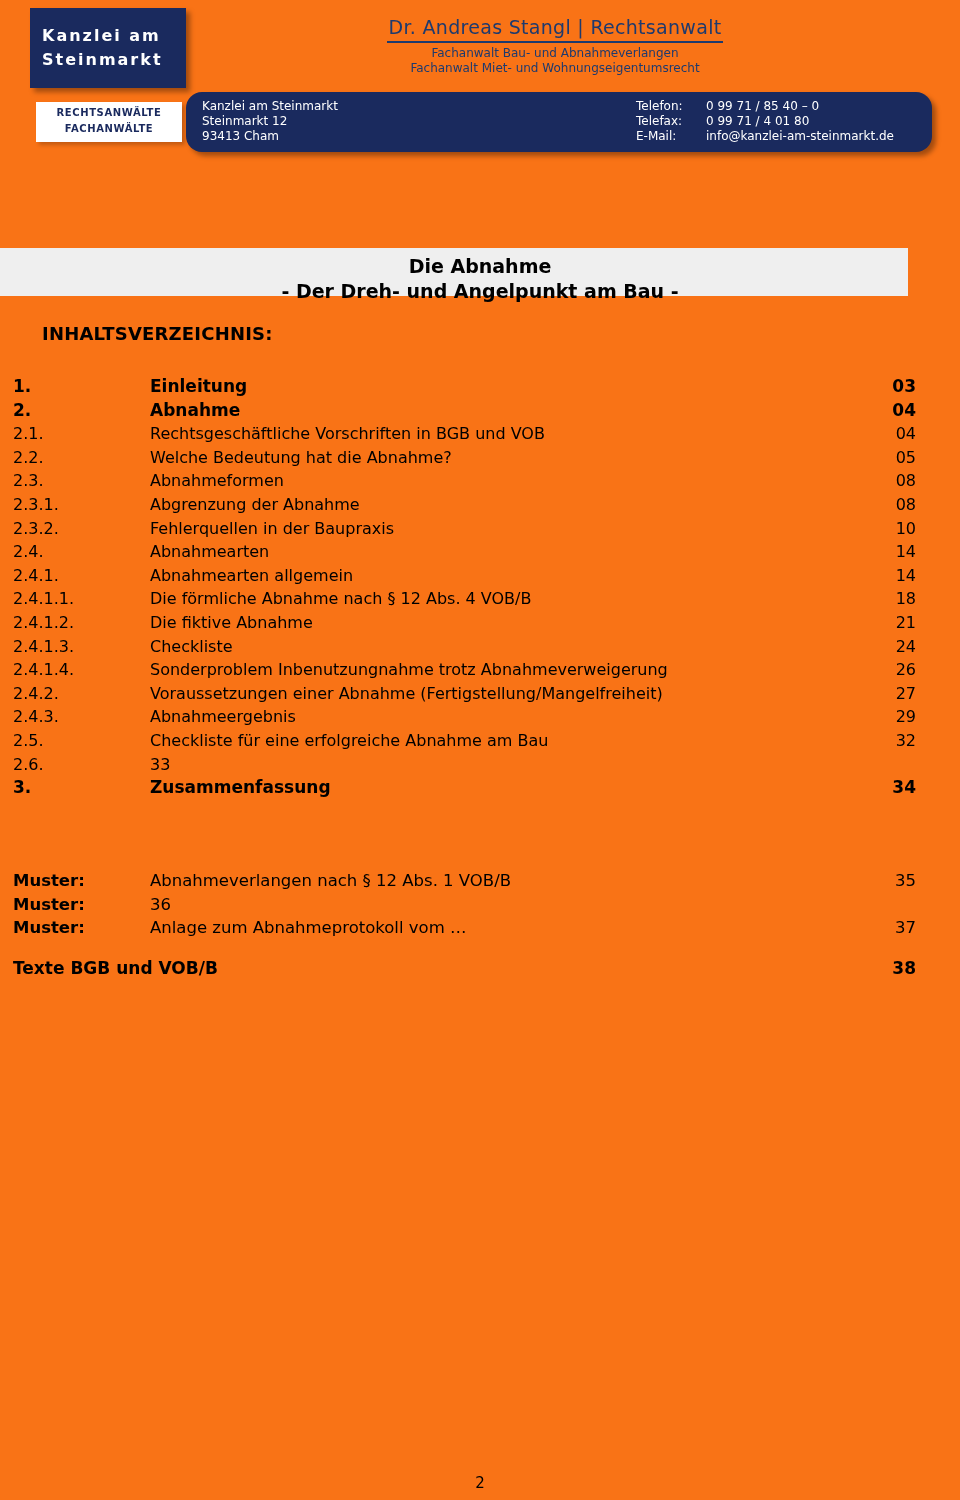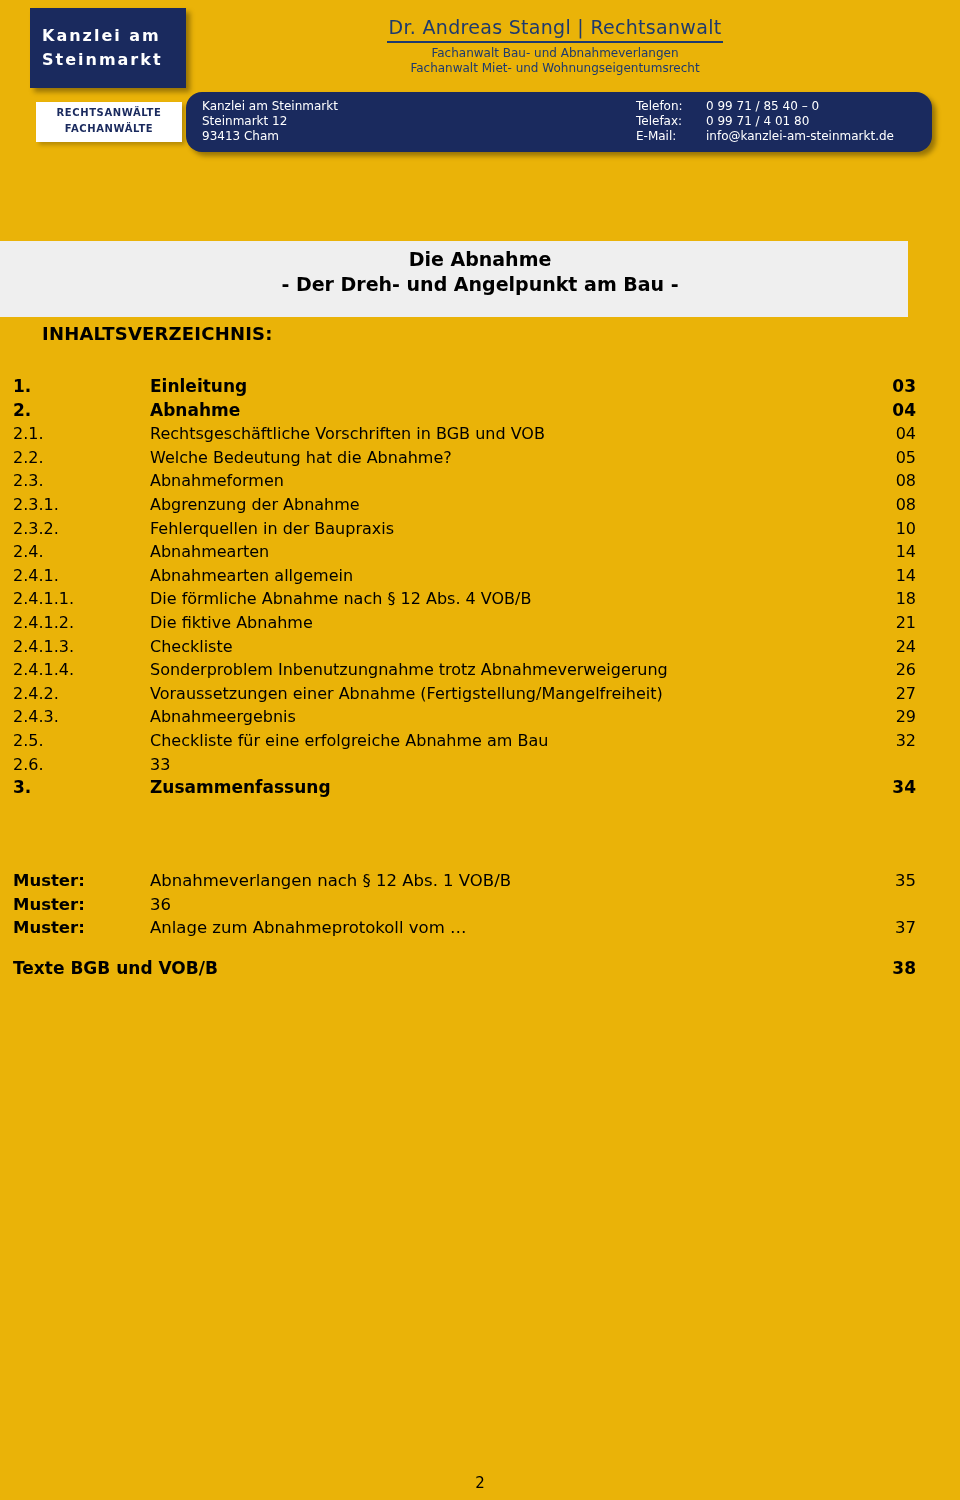--- a/index.html
+++ b/index.html
@@ -1,17 +1,17 @@
 <!DOCTYPE html>
 <html style="--navy: #1a2a5e; --header-text: #1e3a6e; --band: #efefef;"><head>
 <meta charset="utf-8">
 <style>
   :root { --navy:#1a2a5e; --header-text:#1e3a6e; --band:#efefef; }
   html,body{margin:0;padding:0;background:#ffffff;}
-  .page{position:relative;width:960px;height:1500px;background:#eab308;overflow:hidden;
+  .page{position:relative;width:960px;height:1500px;background:#f97316;overflow:hidden;
         font-family:"DejaVu Sans","Liberation Sans",sans-serif;color:#000;margin:0 auto;}
 
   
   .logo-box{position:absolute;left:30px;top:8px;width:156px;height:80px;background:var(--navy);
             color:#fff;box-shadow:4px 4px 5px rgba(0,0,0,.35);padding:16px 0 0 12px;box-sizing:border-box;}
   .logo-line{font-weight:bold;font-size:16px;letter-spacing:2px;line-height:24px;white-space:nowrap;}
   .logo-sub{position:absolute;left:36px;top:102px;width:146px;background:#fff;
             box-shadow:3px 3px 4px rgba(0,0,0,.22);text-align:center;color:var(--navy);
             font-size:10px;font-weight:bold;letter-spacing:.6px;line-height:16px;padding:3px 0 5px;}
   .lawyer{position:absolute;left:330px;top:16px;width:450px;text-align:center;color:var(--header-text);}
@@ -19,21 +19,21 @@
   .lawyer-rule{height:0;border-bottom:2px solid var(--header-text);margin:3px 57px 3px;}
   .lawyer-spec{font-size:12px;line-height:15px;}
   .contact-bar{position:absolute;left:186px;top:92px;width:746px;height:60px;background:var(--navy);
                color:#fff;font-size:12px;box-shadow:4px 4px 5px rgba(0,0,0,.35);border-radius:16px;}
   .addr{position:absolute;left:16px;top:7px;line-height:15px;}
   .tels{position:absolute;left:450px;top:7px;line-height:15px;}
   .tel-row{display:flex;}
   .tel-label{width:70px;flex:none;}
 
   
-  .title-band{position:absolute;left:0;top:241px;width:908px;height:76px;background:var(--band);
+  .title-band{position:absolute;left:0;top:248px;width:908px;height:48px;background:var(--band);
               padding-left:52px;padding-top:6px;box-sizing:border-box;text-align:center;}
   .doc-title{font-weight:bold;font-size:19px;line-height:25px;}
 
   
   .toc-heading{position:absolute;left:13px;top:323px;font-weight:bold;font-size:18px;letter-spacing:.2px;margin-left:29px;}
   .toc{position:absolute;left:13px;top:375px;width:903px;font-size:16px;}
   .row{display:flex;line-height:23.6px;}
   .row.bold{font-weight:bold;font-size:17px;}
   .col-num{width:137px;flex:none;}
   .col-title{flex:1;padding-right:8px;}

